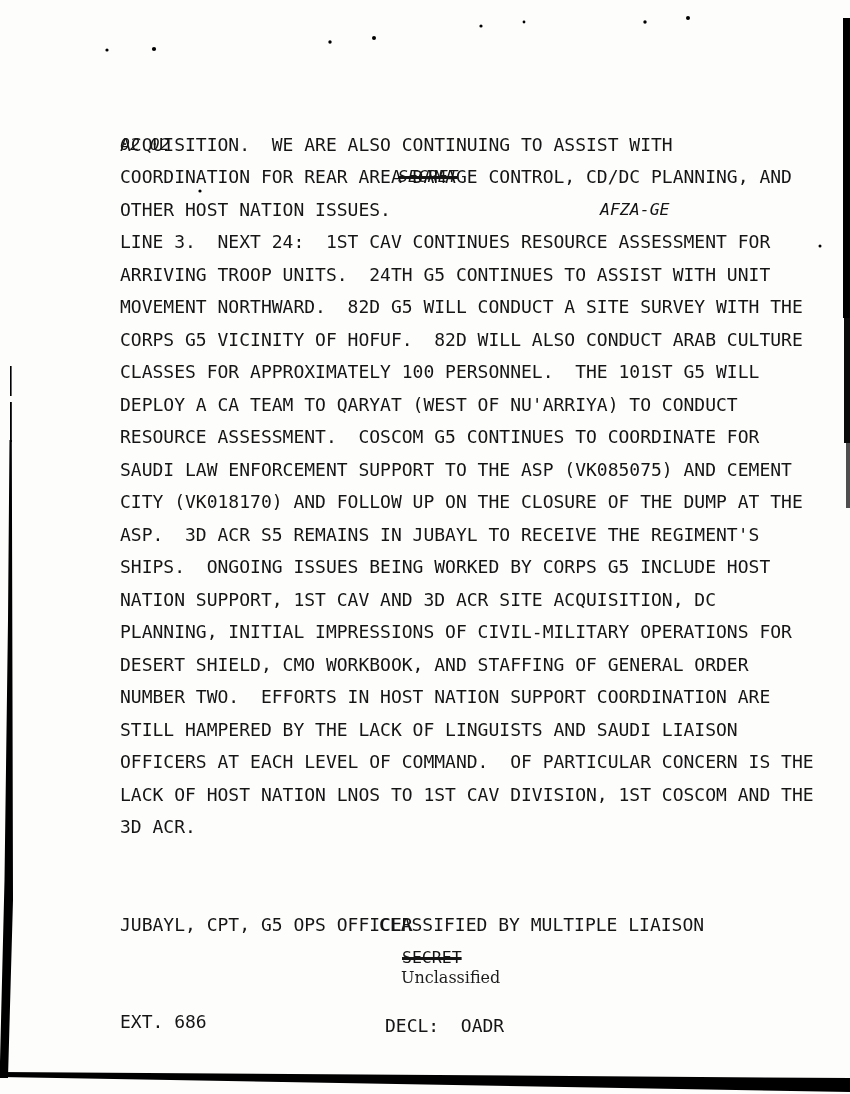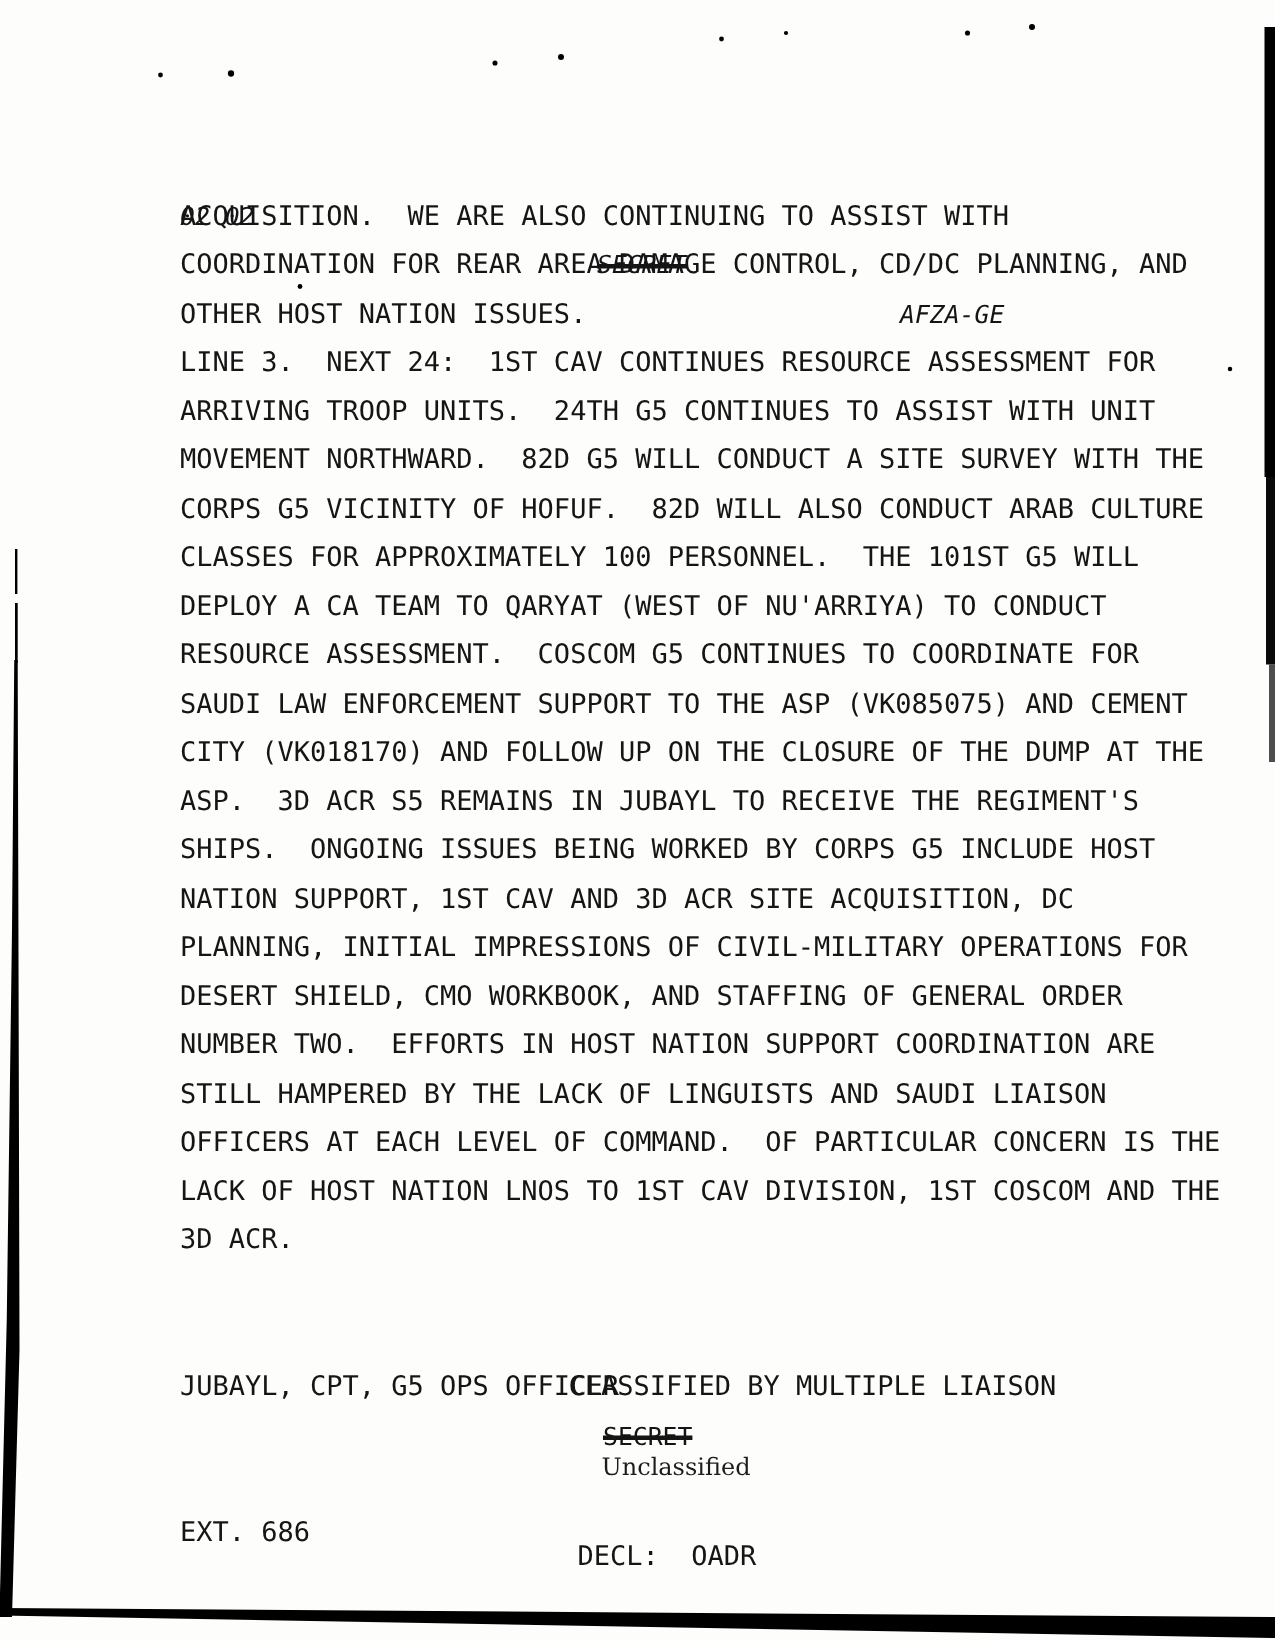--- a/index.html
+++ b/index.html
@@ -43,21 +43,21 @@
     font-style: italic;
   }
   .hdr-left   { position: absolute; left: 0; }
   .hdr-center { position: absolute; left: 278px; }
   .hdr-right  { position: absolute; left: 480px; }
   .strike {
     text-decoration: line-through;
     text-decoration-thickness: 2.5px;
   }
   .col-right-1 { position: absolute; left: 259px; top: 0; white-space: pre; }
-  .col-right-2 { position: absolute; left: 265px; top: 16px; white-space: pre; text-align: right; }
+  .col-right-2 { position: absolute; left: 265px; top: 4px; white-space: pre; text-align: right; }
   .footer-secret {
     position: absolute;
     left: 402px;
     top: 948px;
     font-size: 16.5px;
     line-height: 20px;
     white-space: pre;
   }
   .footer-unclassified {
     position: absolute;

